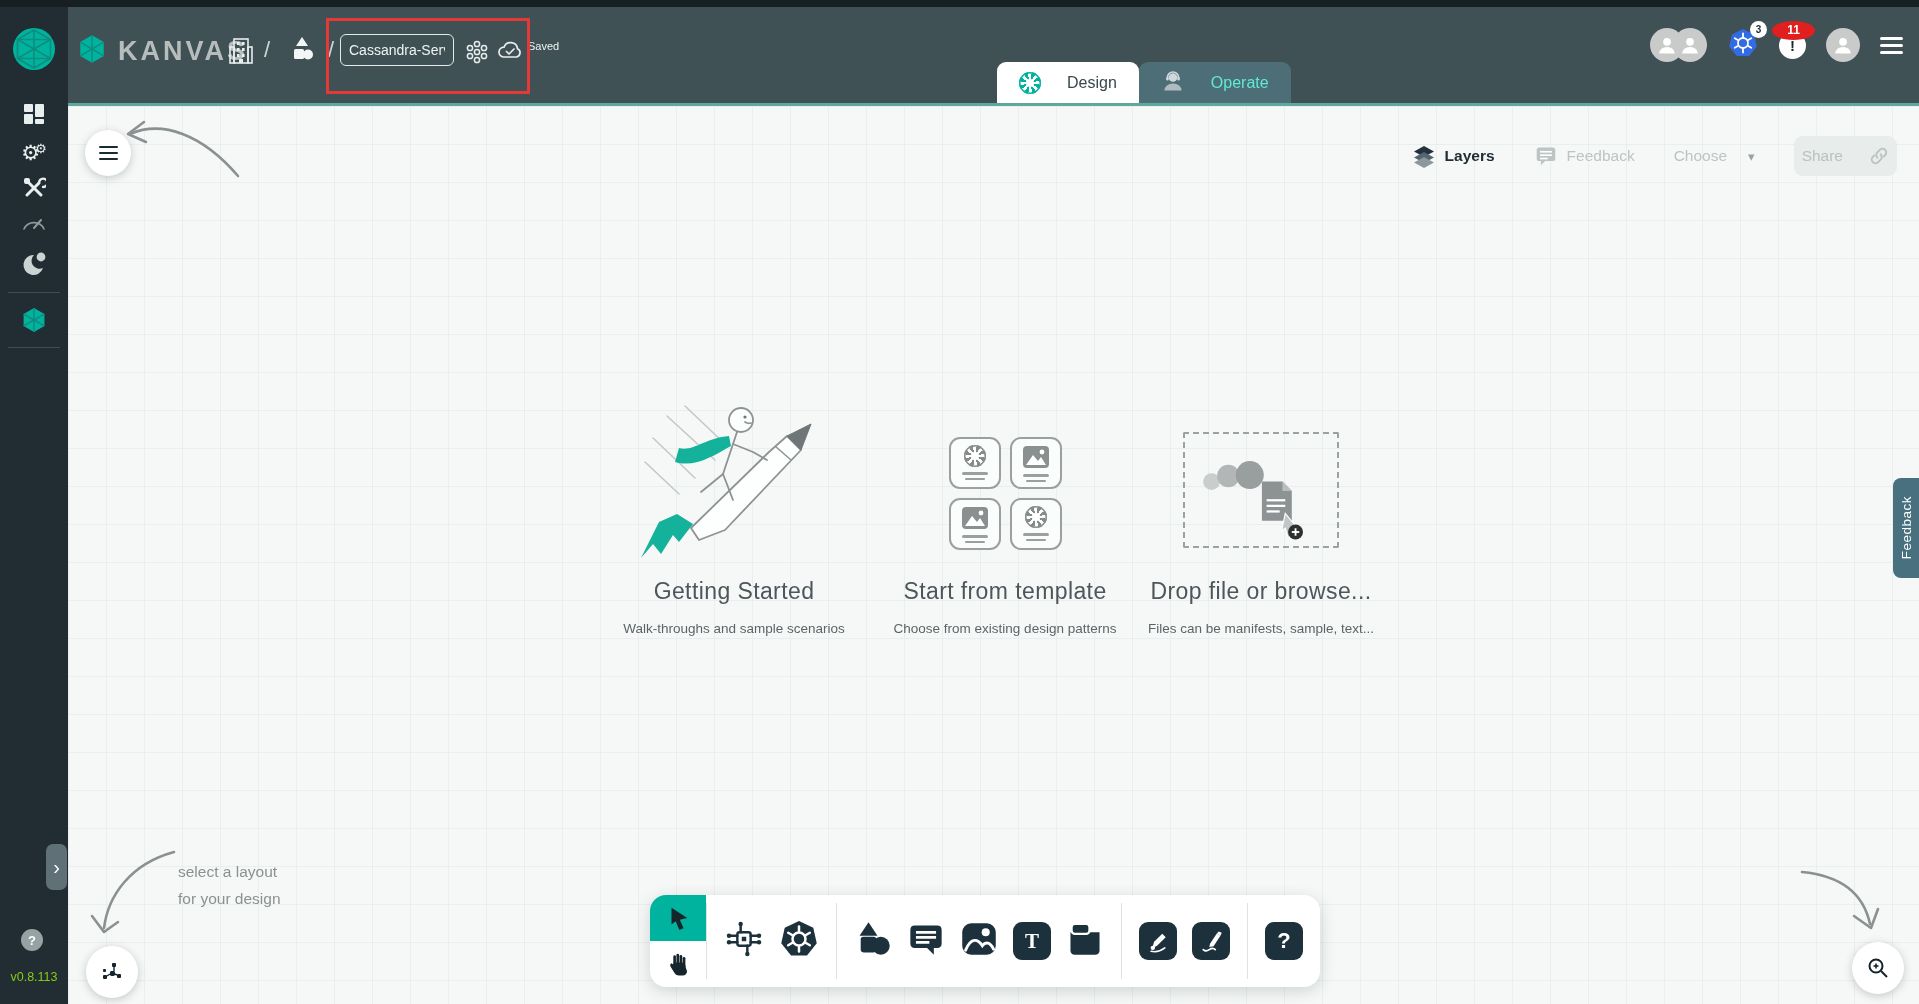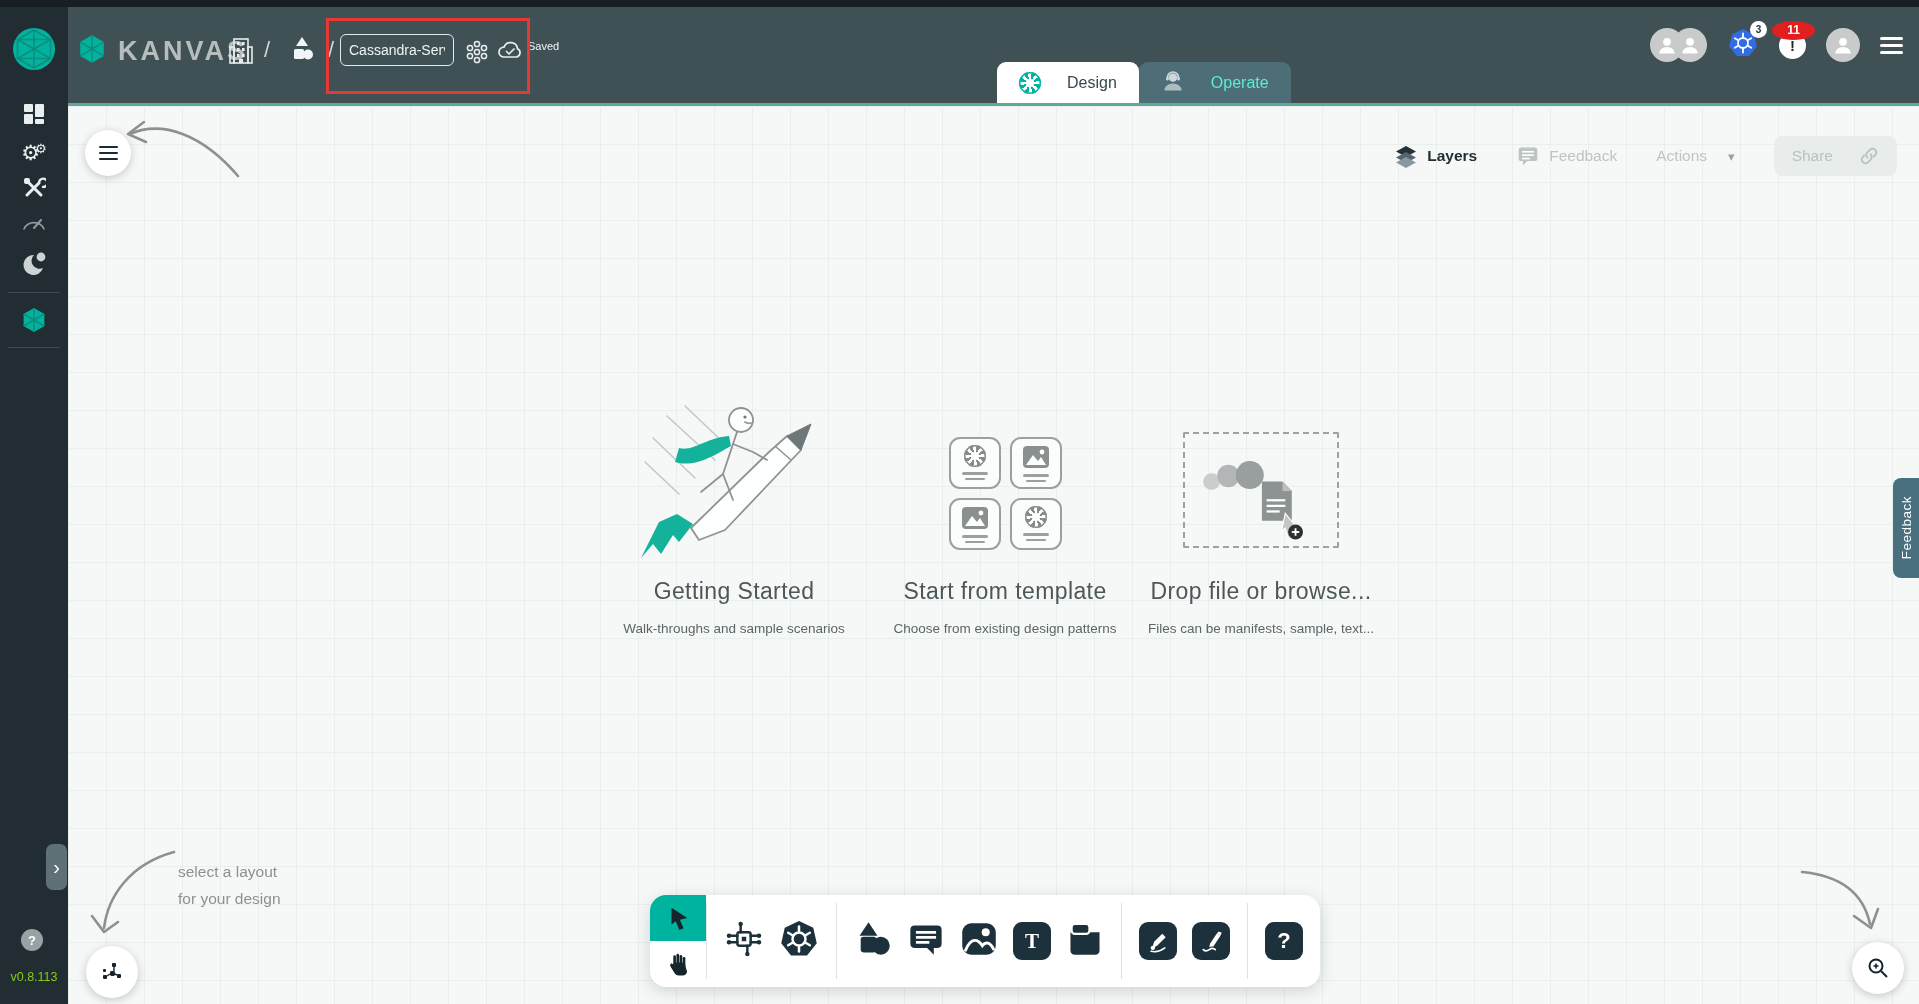--- a/index.html
+++ b/index.html
@@ -50,21 +50,21 @@
     background-size:38px 38px;}
   .float-circ{position:absolute;border-radius:50%;background:#fff;box-shadow:0 2px 8px rgba(40,60,60,0.25);
     display:flex;align-items:center;justify-content:center;}
   .menu-bars span{display:block;width:19px;height:2.6px;background:#1c2b33;border-radius:2px;margin:3.4px 0;}
   
   .cv-toolbar{position:absolute;top:30px;right:22px;display:flex;align-items:center;gap:39px;}
   .cv-item{display:flex;align-items:center;gap:9px;font-size:15.5px;}
   .cv-item.on{color:#212e34;font-weight:bold;}
   .cv-item.off{color:#bcc4c4;}
   .share-pill{display:flex;align-items:center;gap:26px;background:#e8eceb;border-radius:9px;
-    padding:10px 18px;color:#b9c1c1;font-size:15.5px;}
+    padding:10px 8px;color:#b9c1c1;font-size:15.5px;}
   
   .card{position:absolute;top:284px;width:272px;text-align:center;}
   .card .media{height:172px;display:flex;align-items:flex-end;justify-content:center;}
   .card .title{margin-top:16px;font-size:23px;color:#4d5659;letter-spacing:.4px;}
   .card .sub{margin-top:16px;font-size:13.5px;color:#5b6567;}
   .tiles{display:grid;grid-template-columns:52px 52px;grid-gap:9px;margin-bottom:12px;}
   .tile{width:52px;height:52px;border:2px solid #9aa0a0;border-radius:11px;background:#fbfcfc;
     display:flex;flex-direction:column;align-items:center;justify-content:flex-start;padding-top:6px;box-sizing:border-box;}
   .tile .tl1,.tile .tl2{height:2.5px;background:#9aa0a0;border-radius:2px;margin-top:3px;}
   .tile .tl1{width:26px;margin-top:5px;}
@@ -314,21 +314,21 @@
           <path d="M3 6 q0-3 3-3 h16 q3 0 3 3 v10 q0 3-3 3 h-9 l-5 5 v-5 h-2 q-3 0-3-3 z" fill="#bcc4c4"></path>
           <g stroke="#fff" stroke-width="2">
               <line x1="7" y1="8" x2="21" y2="8"></line>
               <line x1="7" y1="12" x2="21" y2="12"></line>
               <line x1="7" y1="16" x2="16" y2="16"></line>
             </g>
         </svg>
         <span>Feedback</span>
       </span>
       <span class="cv-item off">
-        <span>Actions</span>
+        <span>Choose</span>
         <span style="color:#9aa3a3;font-size:13px;margin-left:12px;">▾</span>
       </span>
       <span class="share-pill">
         <span>Share</span>
         <svg width="20" height="20" viewBox="0 0 24 24" fill="none" stroke="#b9c1c1" stroke-width="2.2" stroke-linecap="round">
           <path d="M10 14 a4.5 4.5 0 0 1 0-6.4 l3-3 a4.5 4.5 0 0 1 6.4 6.4 l-1.7 1.7"></path>
           <path d="M14 10 a4.5 4.5 0 0 1 0 6.4 l-3 3 a4.5 4.5 0 0 1 -6.4 -6.4 l1.7 -1.7"></path>
         </svg>
       </span>
     </div>

